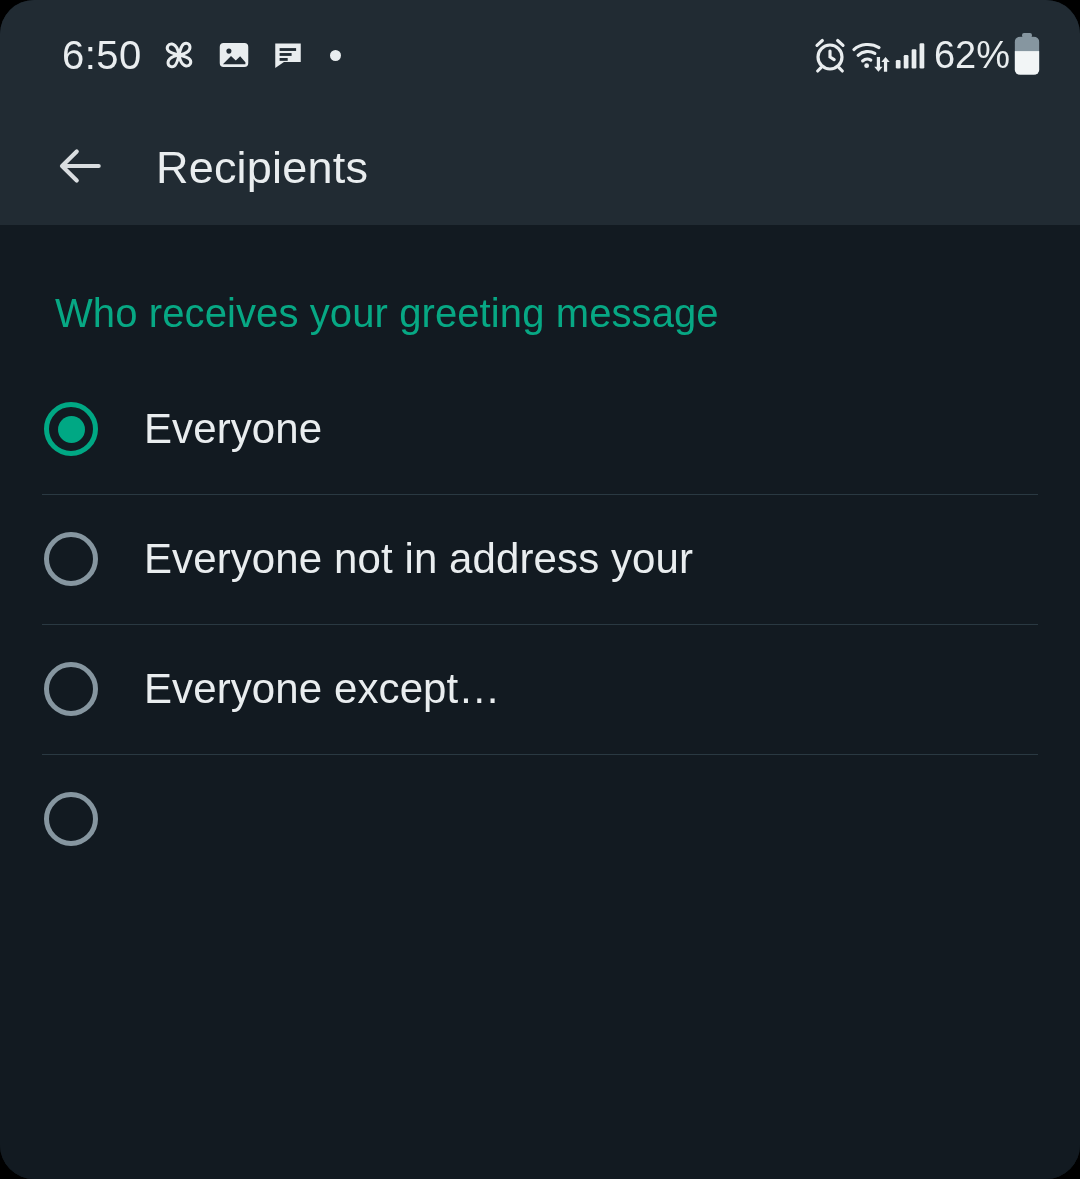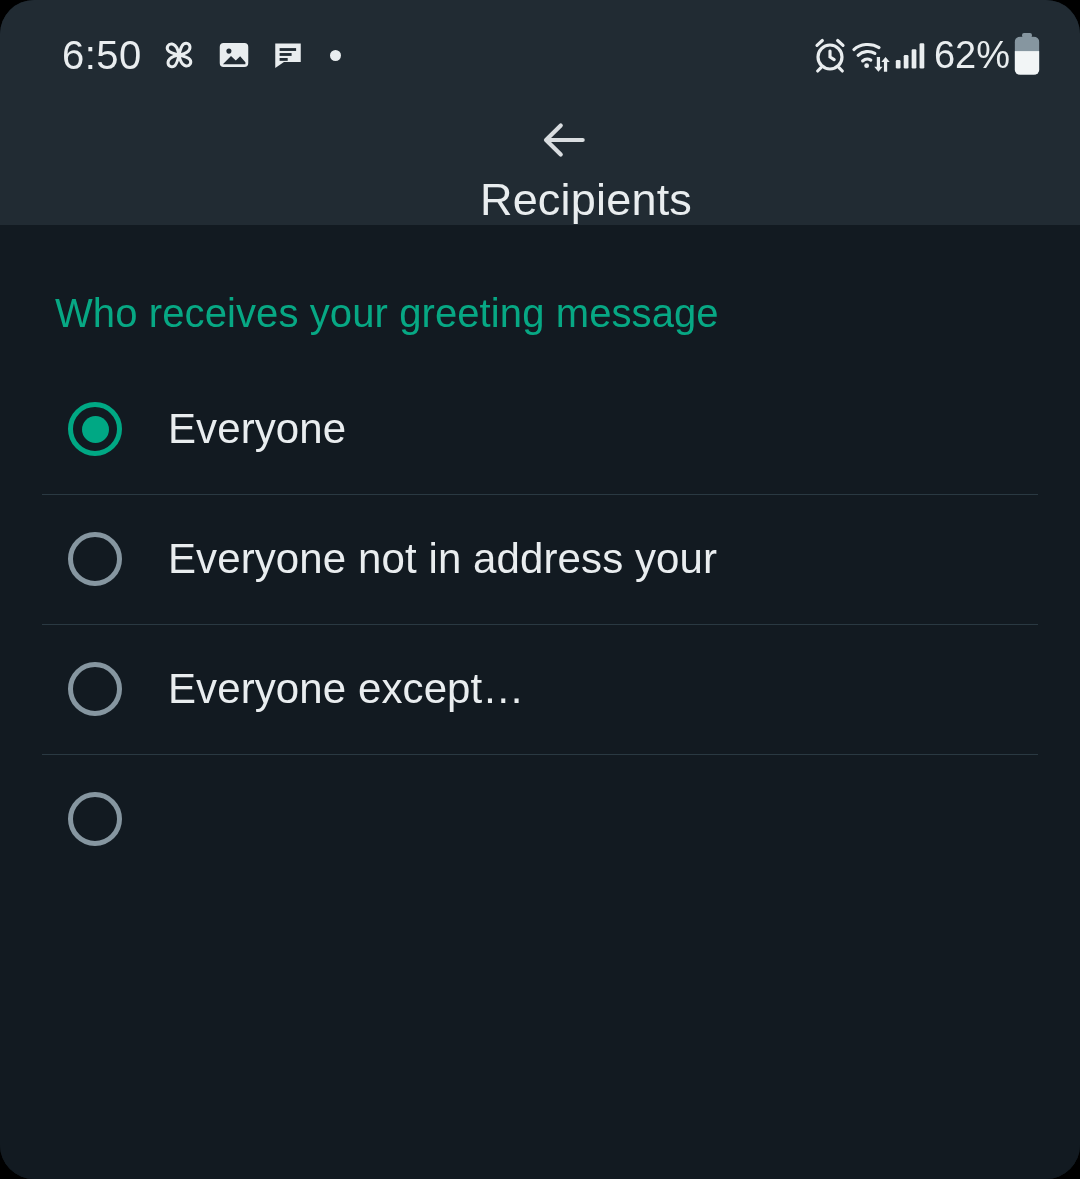--- a/index.html
+++ b/index.html
@@ -78,21 +78,20 @@
   .app-bar {
     position: absolute;
     top: 110px; left: 0;
     width: 1080px;
     height: 115px;
     background: #212b33;
     display: flex;
     align-items: center;
     padding-left: 48px;
     box-sizing: border-box;
-    flex-direction: column;
   }
   .back-btn {
     width: 64px;
     height: 64px;
     display: flex;
     align-items: center;
     justify-content: center;
     cursor: pointer;
     flex: none;
   }
@@ -124,21 +123,21 @@
   }
 
   .radio-list {
     margin-top: 28px;
   }
   .radio-row {
     position: relative;
     height: 130px;
     display: flex;
     align-items: center;
-    padding-left: 68px;
+    padding-left: 44px;
     box-sizing: border-box;
     cursor: pointer;
   }
   .radio-row + .radio-row::before {
     content: "";
     position: absolute;
     top: 0;
     left: 42px;
     width: 996px;
     height: 1px;

